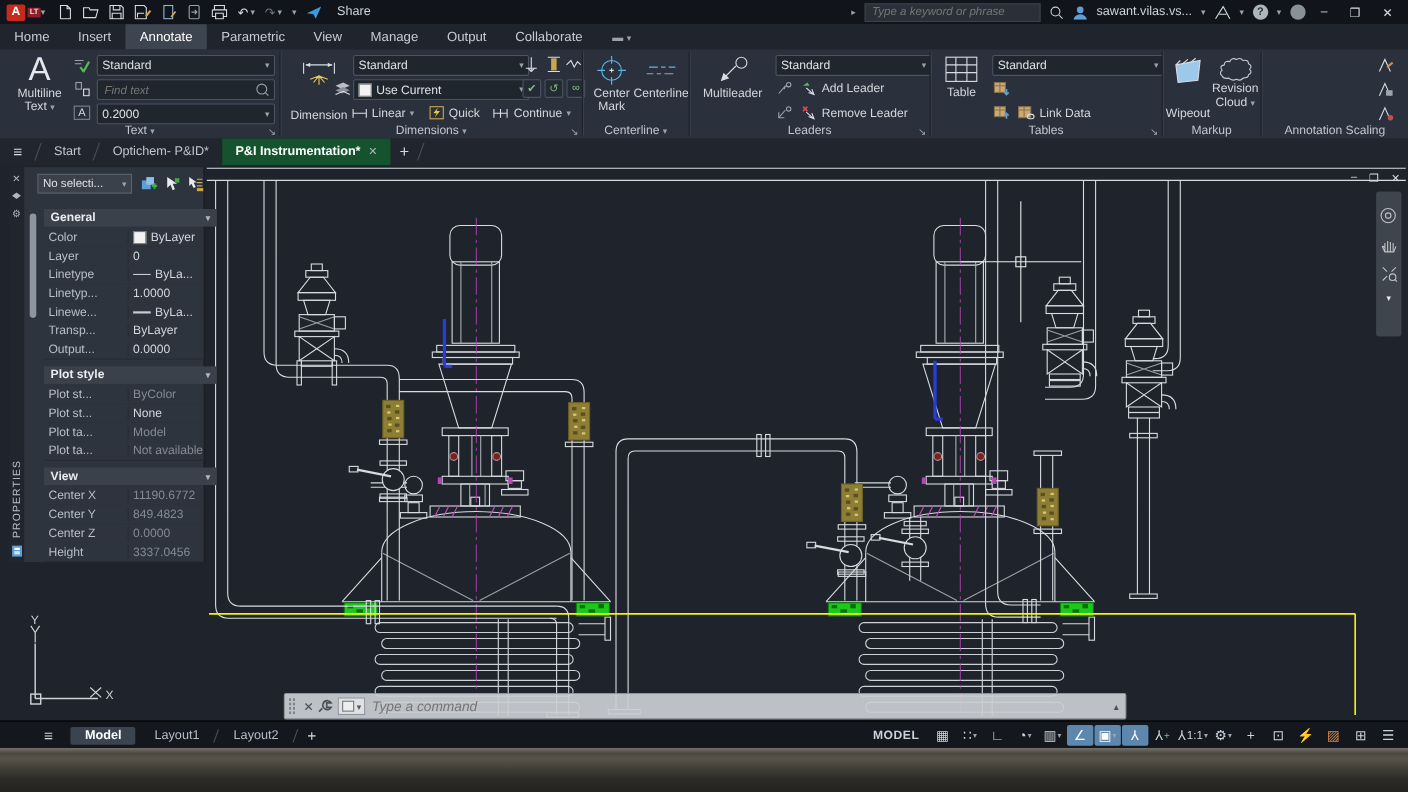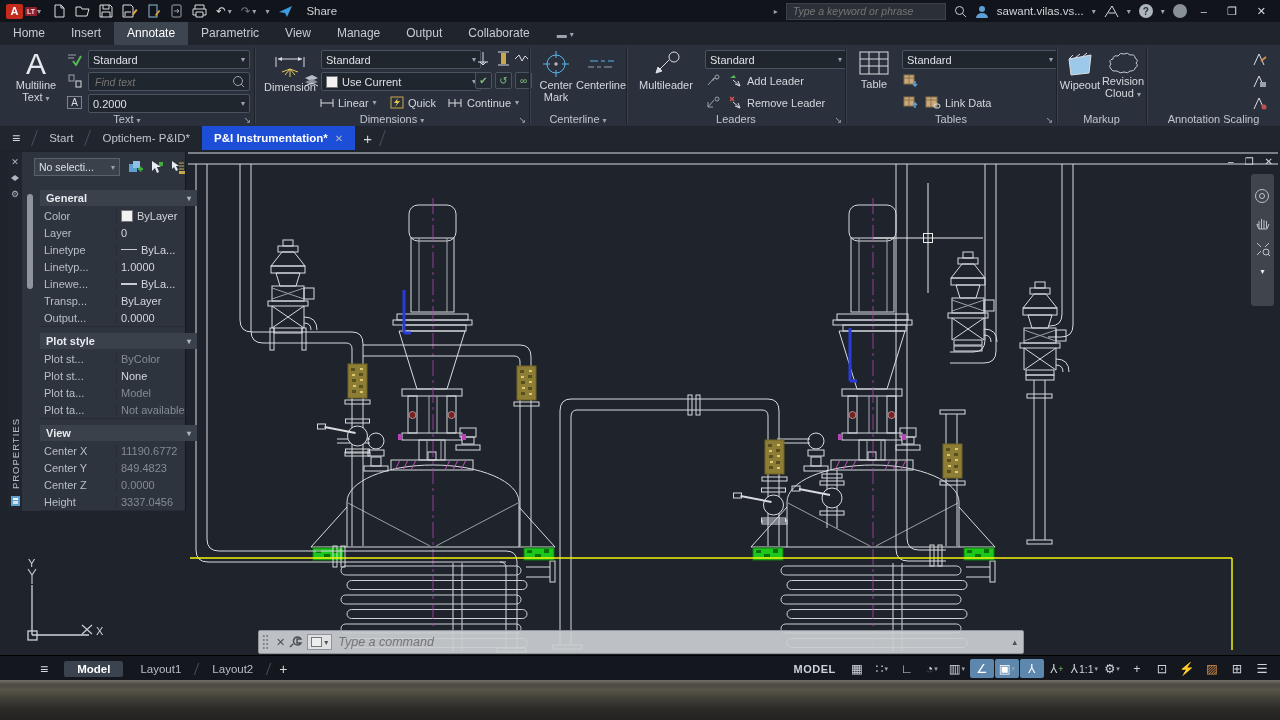--- a/index.html
+++ b/index.html
@@ -33,21 +33,21 @@
   .bigbtn{position:absolute;display:flex;flex-direction:column;align-items:center;color:#d3d8de;font-size:11px;text-align:center;line-height:12px;}
   .combo{position:absolute;height:17px;background:#20262e;border:1px solid #4a5360;border-radius:2px;display:flex;align-items:center;padding:0 4px;font-size:11px;color:#dde1e6;}
   .combo .car{margin-left:auto;}
   .ric{position:absolute;width:17px;height:17px;display:flex;align-items:center;justify-content:center;}
   .rbtn{position:absolute;height:17px;display:flex;align-items:center;gap:4px;font-size:11px;color:#d3d8de;padding:0 3px;}
   .boxg{width:15px;height:15px;border:1px solid #4a5360;border-radius:2px;display:flex;align-items:center;justify-content:center;font-size:10px;color:#7fbf7f;background:#252b34;}
   .swatch{width:10px;height:10px;background:#f2f2f2;border:1px solid #777;display:inline-block;}
   
   .doctabs{position:absolute;top:126px;left:0;width:1280px;height:24px;background:#21262e;display:flex;align-items:stretch;font-size:11.5px;color:#c0c6cd;border-bottom:1px solid #0d0f12;}
   .dtab{display:flex;align-items:center;padding:0 12px;gap:7px;}
-  .dtab.active{background:#1d4ed8;color:#fff;font-weight:bold;}
+  .dtab.active{background:#14532d;color:#fff;font-weight:bold;}
   .dsl{width:1px;background:#4a515b;transform:skewX(-20deg);margin:4px 2px;}
   .dham{display:flex;align-items:center;padding:0 12px;font-size:14px;color:#d3d8de;}
   .dplus{display:flex;align-items:center;padding:0 8px;font-size:15px;color:#d3d8de;}
   .dclose{font-size:10px;color:#aeb5bd;font-weight:normal;}
   
   .canvas{position:absolute;top:150px;left:0;width:1280px;height:505px;background:#1f242c;}
   svg.draw{position:absolute;top:0;left:0;}
   
   .cmdbar{position:absolute;left:258px;top:480px;width:764px;height:22px;background:rgba(203,206,209,0.92);border:1px solid #8f959b;border-radius:2px;display:flex;align-items:center;z-index:5;}
   .cmdgrip{width:7px;height:16px;margin:0 3px;background-image:radial-gradient(circle,#7b8187 1px,transparent 1.2px);background-size:3.5px 4px;}
@@ -227,21 +227,21 @@
     </div>
     <div class="pdiv" style="left:254px"></div>
 
     <div class="panel" style="left:255px;width:274px">
       <div class="bigbtn" style="left:6px;top:6px;width:58px">
         <svg width="34" height="28">
             <path d="M3,6 V16 M31,6 V16 M5,8 H29" stroke="#d9dde2" fill="none"></path>
             <path d="M5,8 l4,-2 v4 z M29,8 l-4,-2 v4 z" fill="#d9dde2"></path>
             <path d="M17,18 l-5,6 M17,18 l5,6 M17,18 v8 M17,18 l-8,3 M17,18 l8,3" stroke="#e8c85a" fill="none"></path>
           </svg>
-        <span style="margin-top:2px">Dimension</span>
+        <span style="margin-top:20px">Dimension</span>
       </div>
       <div class="combo" style="left:66px;top:5px;width:150px">
           <span>Standard</span>
           <span class="car">▾</span>
         </div>
       <div class="ric" style="left:220px;top:5px">
           <svg width="15" height="15">
             <path d="M7,1 v13 M2,11 h10" stroke="#d9dde2"></path>
             <path d="M7,14 l-3,-3 M7,14 l3,-3" stroke="#d9dde2" fill="none"></path>
           </svg>
@@ -407,21 +407,21 @@
       <div class="launch">↘</div>
     </div>
     <div class="pdiv" style="left:1056px"></div>
 
     <div class="panel" style="left:1057px;width:89px">
       <div class="bigbtn" style="left:2px;top:6px;width:42px">
         <svg width="30" height="26">
             <path d="M4,8 L26,4 24,22 6,24 z" fill="#9cc9ea" stroke="#d9dde2"></path>
             <path d="M4,8 l4,-4 M10,7 l5,-4 M17,6 l5,-4" stroke="#d9dde2"></path>
           </svg>
-        <span style="margin-top:2px">Wipeout</span>
+        <span style="margin-top:20px">Wipeout</span>
       </div>
       <div class="bigbtn" style="left:44px;top:6px;width:44px">
         <svg width="32" height="24">
             <path d="M4,18 q-3,-3 0,-5 q-3,-4 2,-5 q0,-4 5,-3 q2,-4 6,-2 q4,-2 6,1 q5,-1 5,3 q4,2 1,5 q3,3 -1,5 q0,3 -5,3 q-2,3 -6,1 q-4,2 -7,-1 q-5,1 -6,-2" fill="none" stroke="#c6ccd4"></path>
           </svg>
         <span>Revision</span>
           <span><span>Cloud</span> <span class="car">▾</span></span>
       </div>
       <div class="pfoot"><span>Markup</span></div>
     </div>

